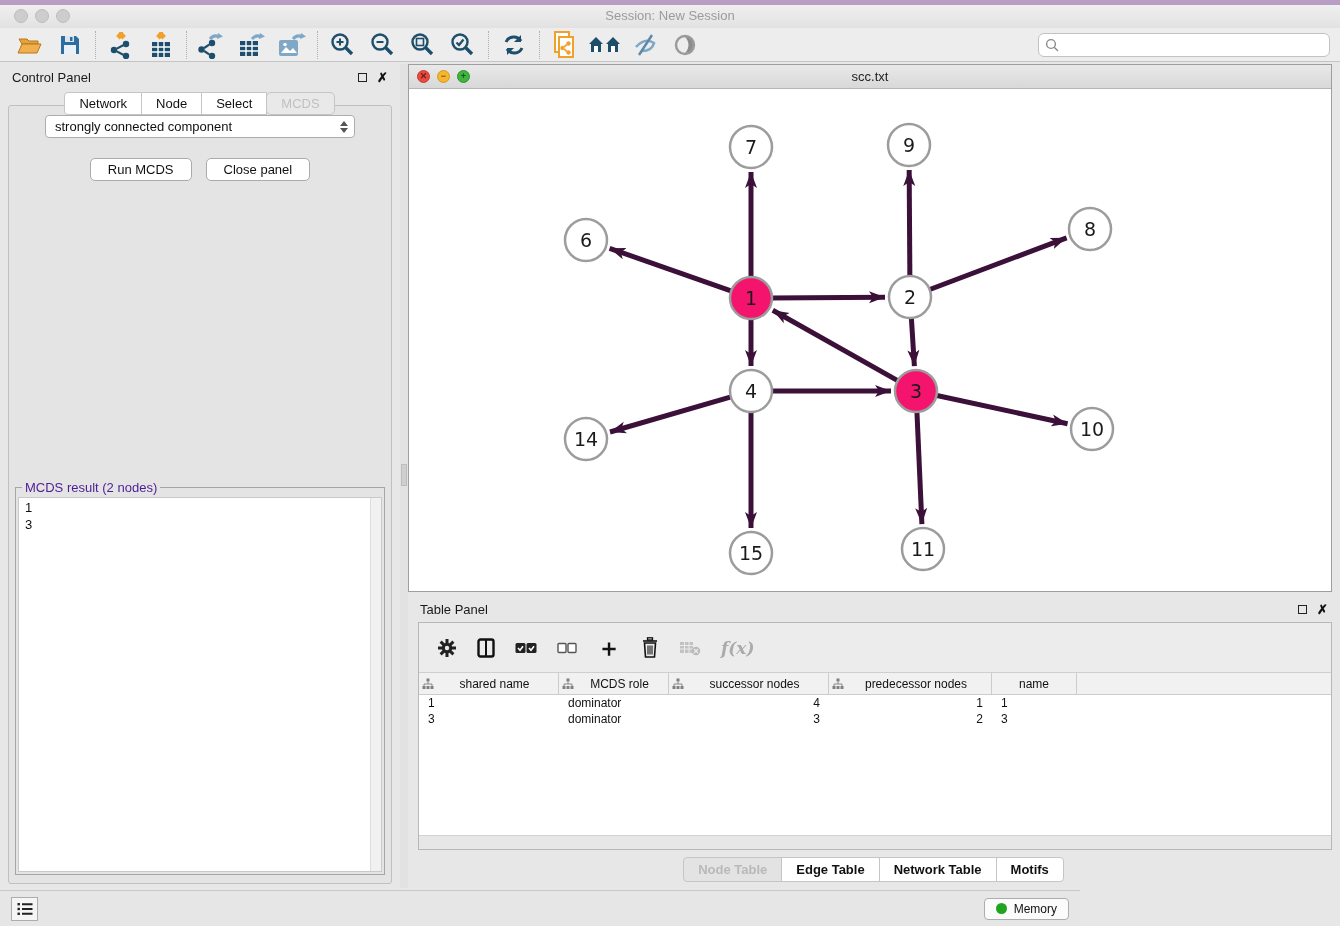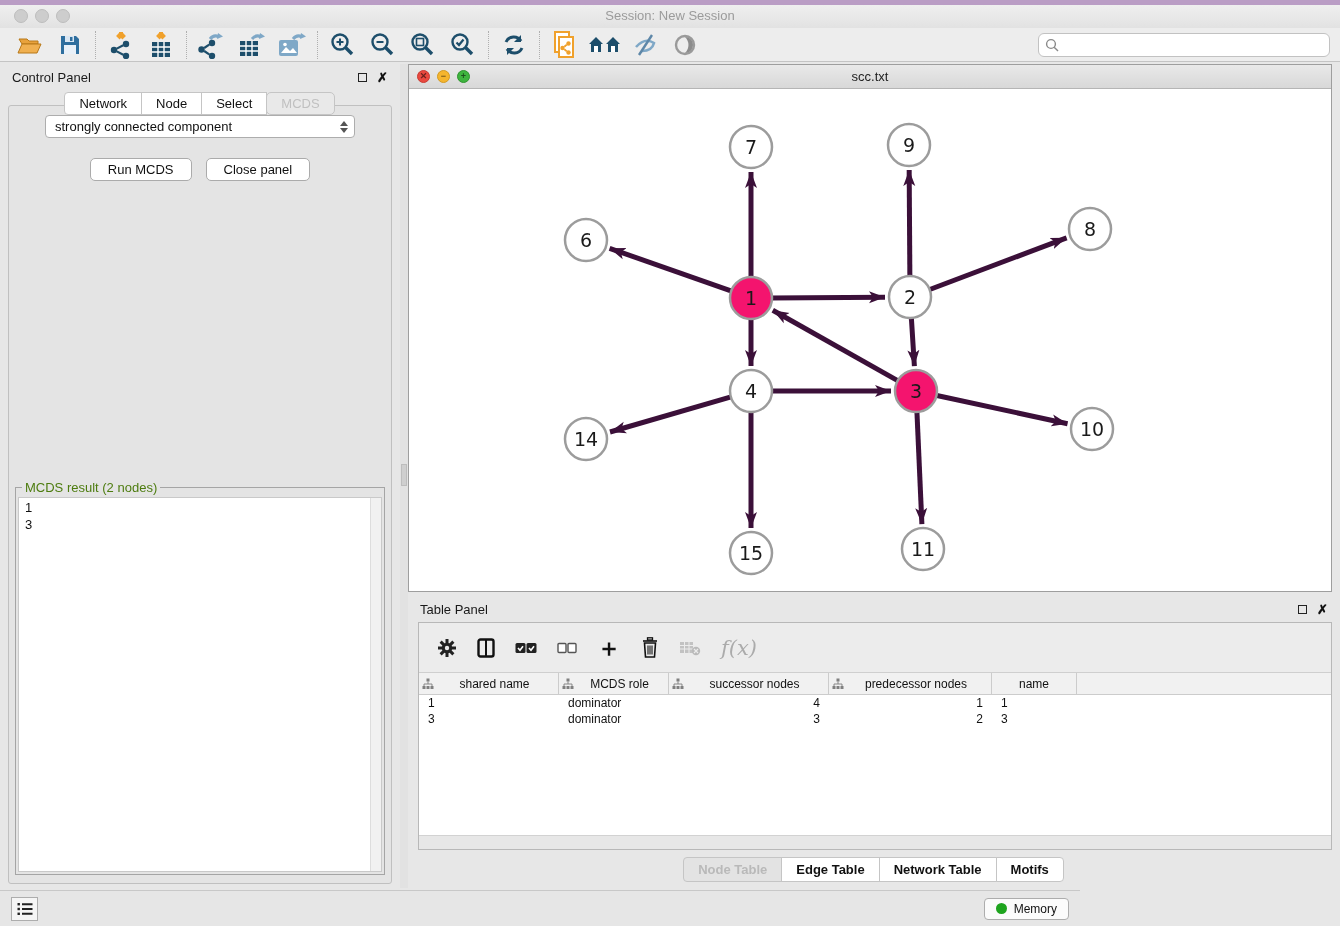--- a/index.html
+++ b/index.html
@@ -32,21 +32,21 @@
   .cp-body { position:absolute; left:8px; right:8px; top:29px; bottom:4px; margin-top:12px; background:#E4E4E4; border:1px solid #C0C0C0; border-radius:3px; }
   .opt-label { text-align:center; margin-top:24px; font-size:13px; color:#111; }
   .combo { width:310px; height:23px; margin:9px auto 16px; background:#FFF; border:1px solid #ADADAD; border-radius:4px; display:flex; align-items:center; padding:0 6px 0 9px; font-size:13px; color:#111; }
   .combo-stepper { margin-left:auto; display:flex; flex-direction:column; gap:2px; align-items:center; }
   .combo-stepper i { width:0; height:0; border-left:4px solid transparent; border-right:4px solid transparent; }
   .combo-stepper .up { border-bottom:5px solid #555; }
   .combo-stepper .down { border-top:5px solid #555; }
   .cp-buttons { display:flex; justify-content:center; gap:14px; margin-top:20px; }
   .btn { background:#FFF; border:1px solid #ABABAB; border-radius:5px; font-size:13px; color:#111; padding:3px 17px; font-family:"Liberation Sans",sans-serif; }
   .result-fieldset { position:absolute; left:5px; right:5px; top:374px; bottom:8px; border:1px solid #A5A5A5; margin:0 1px; }
-  .result-fieldset legend { font-size:13px; color:#4d7c0f; margin-left:6px; padding:0 3px; }
+  .result-fieldset legend { font-size:13px; color:#4c1d95; margin-left:6px; padding:0 3px; }
   .result-box { position:absolute; left:2px; right:2px; top:2px; bottom:2px; background:#FFF; border:1px solid #C9C9C9; }
   .result-text { font-size:13px; color:#111; padding:2px 6px; white-space:pre; line-height:1.3; }
   .result-scroll { position:absolute; right:0; top:0; bottom:0; width:11px; background:#F1F1F1; border-left:1px solid #DDD; }
 
   
   .v-splitter { position:absolute; left:400px; top:64px; width:8px; height:824px; background:#E2E2E2; }
   .v-grip { position:absolute; left:1px; top:400px; width:6px; height:22px; background:#CFCFCF; border:1px solid #BDBDBD; }
 
   
   .net-window { position:absolute; left:408px; top:64px; width:924px; height:528px; background:#FFF; border:1px solid #9E9E9E; }
@@ -57,21 +57,21 @@
   .tl-yellow { background:#F5B52E; border:1px solid #D49A20; }
   .tl-green { background:#3EB43E; border:1px solid #2F942F; }
   .net-title { position:absolute; left:0; right:0; top:4px; text-align:center; font-size:13px; color:#222; }
   .net-canvas { width:922px; height:502px; display:block; background:#FFF; }
 
   
   .table-panel { position:absolute; left:408px; top:596px; width:932px; height:294px; }
   .tp-box { position:absolute; left:10px; right:8px; top:26px; bottom:40px; background:#FFF; border:1px solid #B8B8B8; display:flex; flex-direction:column; }
   .tp-toolbar { height:50px; background:#ECECEC; border-bottom:1px solid #CFCFCF; display:flex; align-items:center; gap:20px; padding:0 18px; }
   .tp-icon { display:flex; align-items:center; justify-content:center; }
-  .fx-icon { font-family:"DejaVu Serif", serif; font-style:italic; font-size:21px; color:#ABABAB; }
+  .fx-icon { font-family:"DejaVu Serif", serif; font-style:italic; font-size:17px; color:#ABABAB;font-weight:bold; }
   .plus-icon { font-size:24px; font-weight:bold; color:#111; line-height:1; }
   .t-header { display:flex; height:22px; background:#F1F1F1; border-bottom:1px solid #CCC; }
   .th { display:flex; align-items:center; border-right:1px solid #CCC; font-size:12px; color:#111; padding:0 3px; }
   .th-label { flex:1; text-align:center; }
   .tr { display:flex; height:16px; }
   .td { font-size:12px; color:#111; padding:0 9px; line-height:16px; overflow:hidden; }
   .t-body-fill { flex:1; background:#FFF; }
   .t-hscroll { height:14px; background:#E7E7E7; border-top:1px solid #D2D2D2; }
   .tp-tabs { position:absolute; left:0; right:0; bottom:8px; display:flex; justify-content:center; }
   .tp-tabs .tab { font-size:13px; font-weight:bold; padding:4px 14px; }

